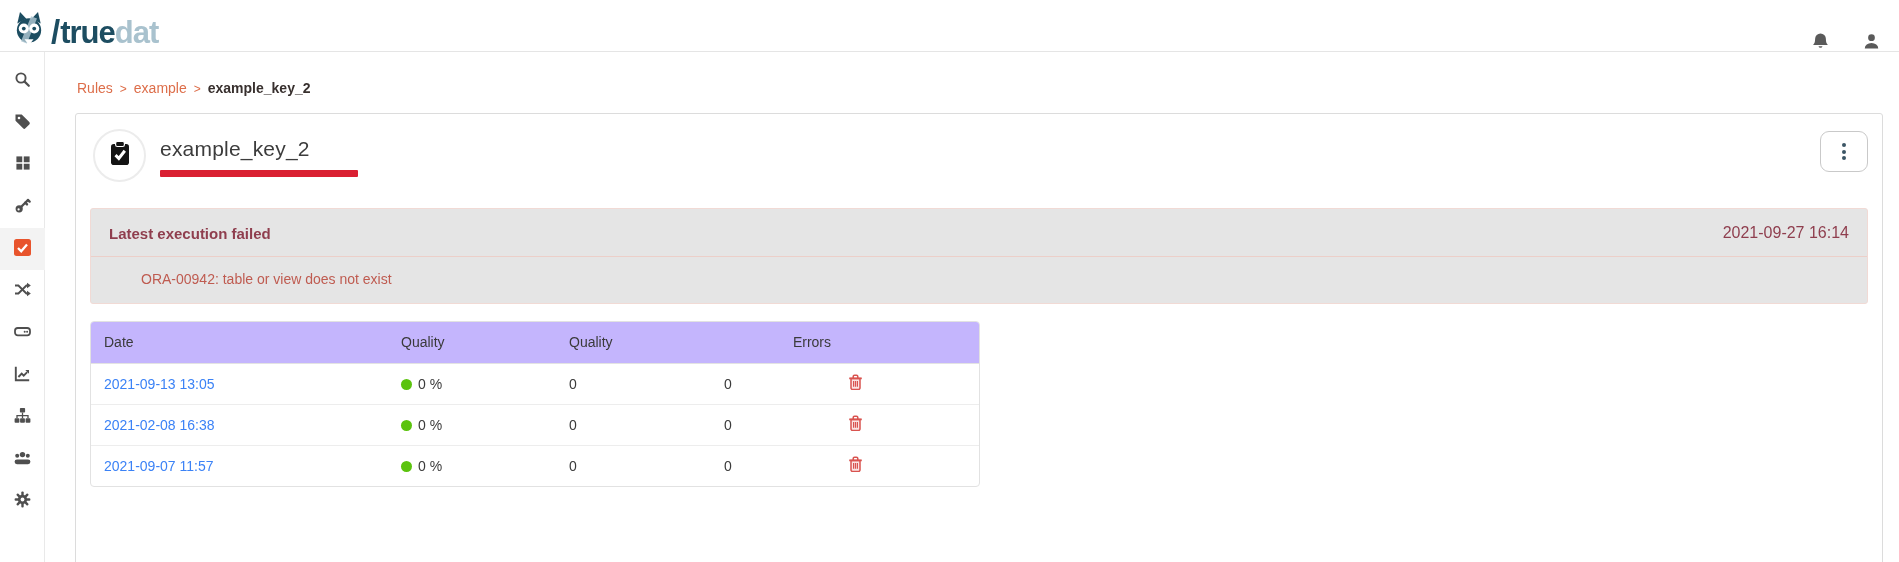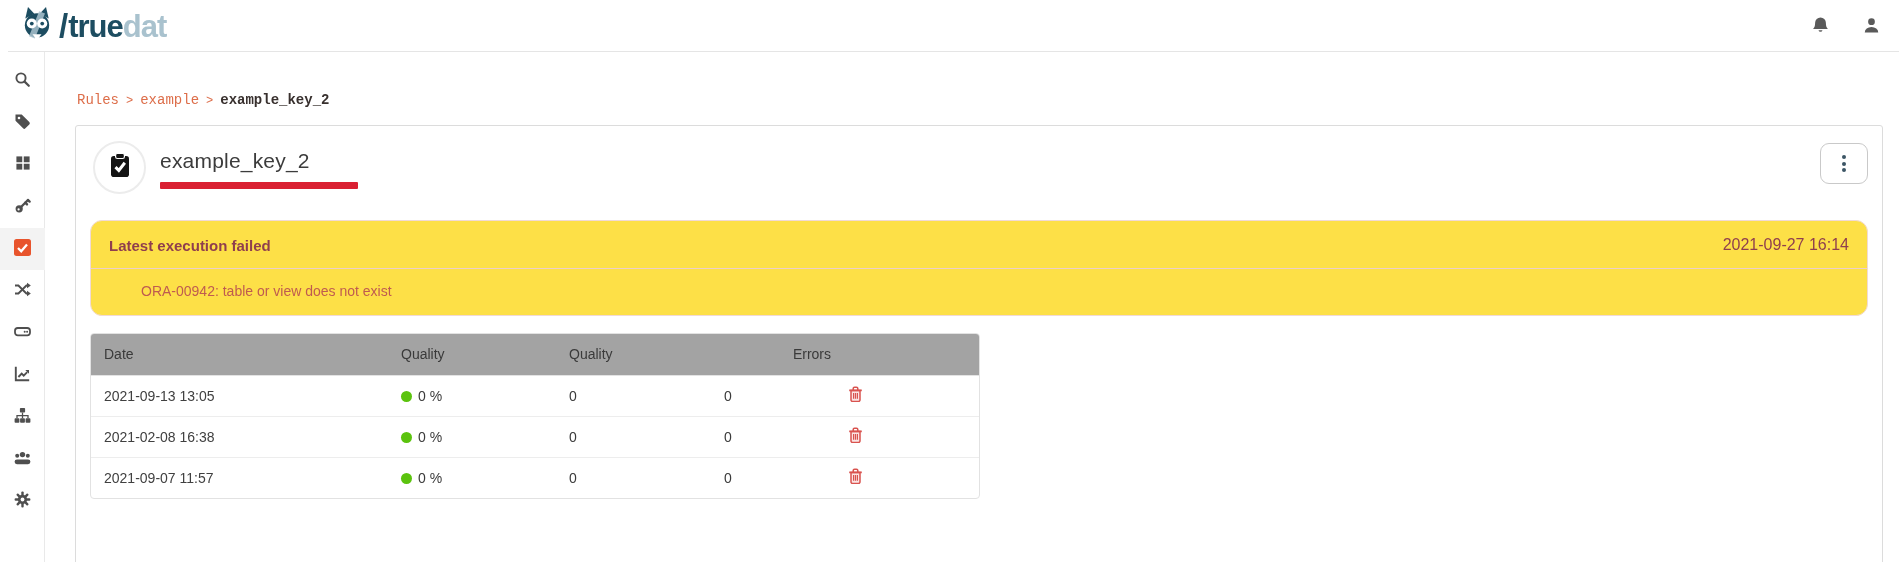--- a/index.html
+++ b/index.html
@@ -1,42 +1,42 @@
 <!DOCTYPE html>
 <html><head>
 <meta charset="utf-8">
 <style>
   * { box-sizing: border-box; margin: 0; padding: 0; }
   html, body { width: 1899px; height: 562px; overflow: hidden; background: #fff;
     font-family: "Liberation Sans", sans-serif; color: #3a3a3a; }
 
   
-  .app-header { position: absolute; top: 0; left: 8px; right: 0; height: 52px;
-    border-bottom: 1px solid #e5e5e5; display: flex; align-items: center;
+  .app-header { position: absolute; top: 0; left: 0; right: 0; height: 52px;
+    border-bottom: 1px solid #e5e5e5; display: flex; align-items: flex-end;
     padding: 0 10px 0 11px; background: #fff; z-index: 5; }
   .logo { display: flex; align-items: center; gap: 1px; cursor: pointer; }
   .logo-wordmark { font-size: 31px; font-weight: 700; letter-spacing: -1px; line-height: 1; }
   .logo-slash { color: #1d4d61; font-size: 33px; font-weight: 700; margin: 0 1px 0 3px; }
   .logo-true { color: #1d4d61; }
   .logo-dat { color: #a9c2ce; }
   .header-actions { margin-left: auto; display: flex; align-items: center; gap: 32px; padding-right: 8px; }
   .header-icon-btn { background: none; border: none; cursor: pointer; display: flex; align-items: center; }
 
   
   .sidebar { position: absolute; top: 52px; left: 0; bottom: 0; width: 45px;
     border-right: 1px solid #e9e9e9; background: #fff; padding-top: 8px; z-index: 4; }
   .side-item { width: 45px; height: 42px; display: flex; align-items: center;
     justify-content: center; cursor: pointer; }
   .side-item.active { background: #f3f3f3; }
 
   
   .main { position: absolute; left: 45px; top: 52px; right: 0; bottom: 0;
     padding: 28px 16px 0 30px; background: #fff; }
 
-  .breadcrumb { font-size: 14px; margin: 12px 0 17px 2px; font-family: Liberation Mono, monospace; }
+  .breadcrumb { font-size: 14px; margin: 0 0 17px 2px; }
   .breadcrumb a { color: #dd6e4a; text-decoration: none; cursor: pointer; }
   .breadcrumb .sep { color: #dd6e4a; margin: 0 7px; font-size: 12px; }
   .breadcrumb .current { color: #38302e; font-weight: 700; }
 
   .card { border: 1px solid #dcdcdc; border-radius: 3px; background: #fff;
     padding: 14px 14px 0; min-height: 452px; }
 
   .card-head { display: flex; align-items: flex-start; }
   .avatar { width: 53px; height: 53px; border: 2px solid #ececec; border-radius: 50%;
     display: flex; align-items: center; justify-content: center; margin: 1px 0 0 3px; flex: none; }
@@ -47,39 +47,39 @@
     border: 1px solid #c9c9c9; border-radius: 9px; background: #fff; cursor: pointer;
     display: flex; flex-direction: column; align-items: center; justify-content: center; gap: 2.5px; }
   .kebab-btn i { width: 4px; height: 4px; border-radius: 50%; background: #3b5565; display: block; }
 
   .tabs { display: flex; gap: 33px; margin: 23px 0 0 14px; border-bottom: 1px solid #d8d8d8; }
   .tab { padding: 6px 1px 10px; font-size: 14.5px; color: #4a4a4a; cursor: pointer; position: relative; }
   .tab.active { font-weight: 700; color: #222; }
   .tab.active::after { content: ""; position: absolute; left: 0; right: 0; bottom: -1px;
     height: 3px; background: #e08136; }
 
-  .alert { margin-top: 26px; background: #fde047; border: 1px solid #f1dad5;
-    border-radius: 12px; }
+  .alert { margin-top: 26px; background: #e5e5e5; border: 1px solid #f1dad5;
+    border-radius: 3px; }
   .alert-head { display: flex; justify-content: space-between; align-items: center;
     padding: 15px 18px 14px; }
   .alert-title { color: #8f3e4e; font-weight: 700; font-size: 15px; }
   .alert-time { color: #8f3e4e; font-size: 16px; }
   .alert-divider { border-top: 1px solid #eccfc9; }
   .alert-msg { padding: 14px 18px 16px; font-size: 14px; color: #bf5b50; margin-left: 32px; }
 
   .table-card { margin-top: 17px; width: 890px; border: 1px solid #e2e2e2;
     border-radius: 4px; overflow: hidden; background: #fff; }
   table { width: 100%; border-collapse: collapse; font-size: 14px; }
-  thead th { background: #a3a3a3; height: 41px; font-weight: 400; color: #3a3a3a;
+  thead th { background: #c4b5fd; height: 41px; font-weight: 400; color: #3a3a3a;
     text-align: left; padding-left: 13px; border-bottom: 1px solid #e3e3e3; }
   th.col-date { width: 297px; } th.col-quality { width: 168px; }
   th.col-records { width: 155px; } th.col-errors { width: 120px; text-align: right; } th.col-actions { width: auto; }
   tbody td { height: 41px; border-bottom: 1px solid #ededed; padding-left: 13px; color: #3a3a3a; }
   tbody tr:last-child td { border-bottom: none; }
-  .date-link { color: #404040; text-decoration: none; cursor: pointer; }
+  .date-link { color: #3b82f6; text-decoration: none; cursor: pointer; }
   .status-dot { width: 11px; height: 11px; border-radius: 50%; background: #5bc30e;
     display: inline-block; margin-right: 6px; vertical-align: -1px; }
   .trash-btn { background: none; border: none; cursor: pointer; padding: 2px 4px; display: inline-flex; }
 </style>
 </head>
 <body>
 
 <header class="app-header">
   <div class="logo">
     <span>

